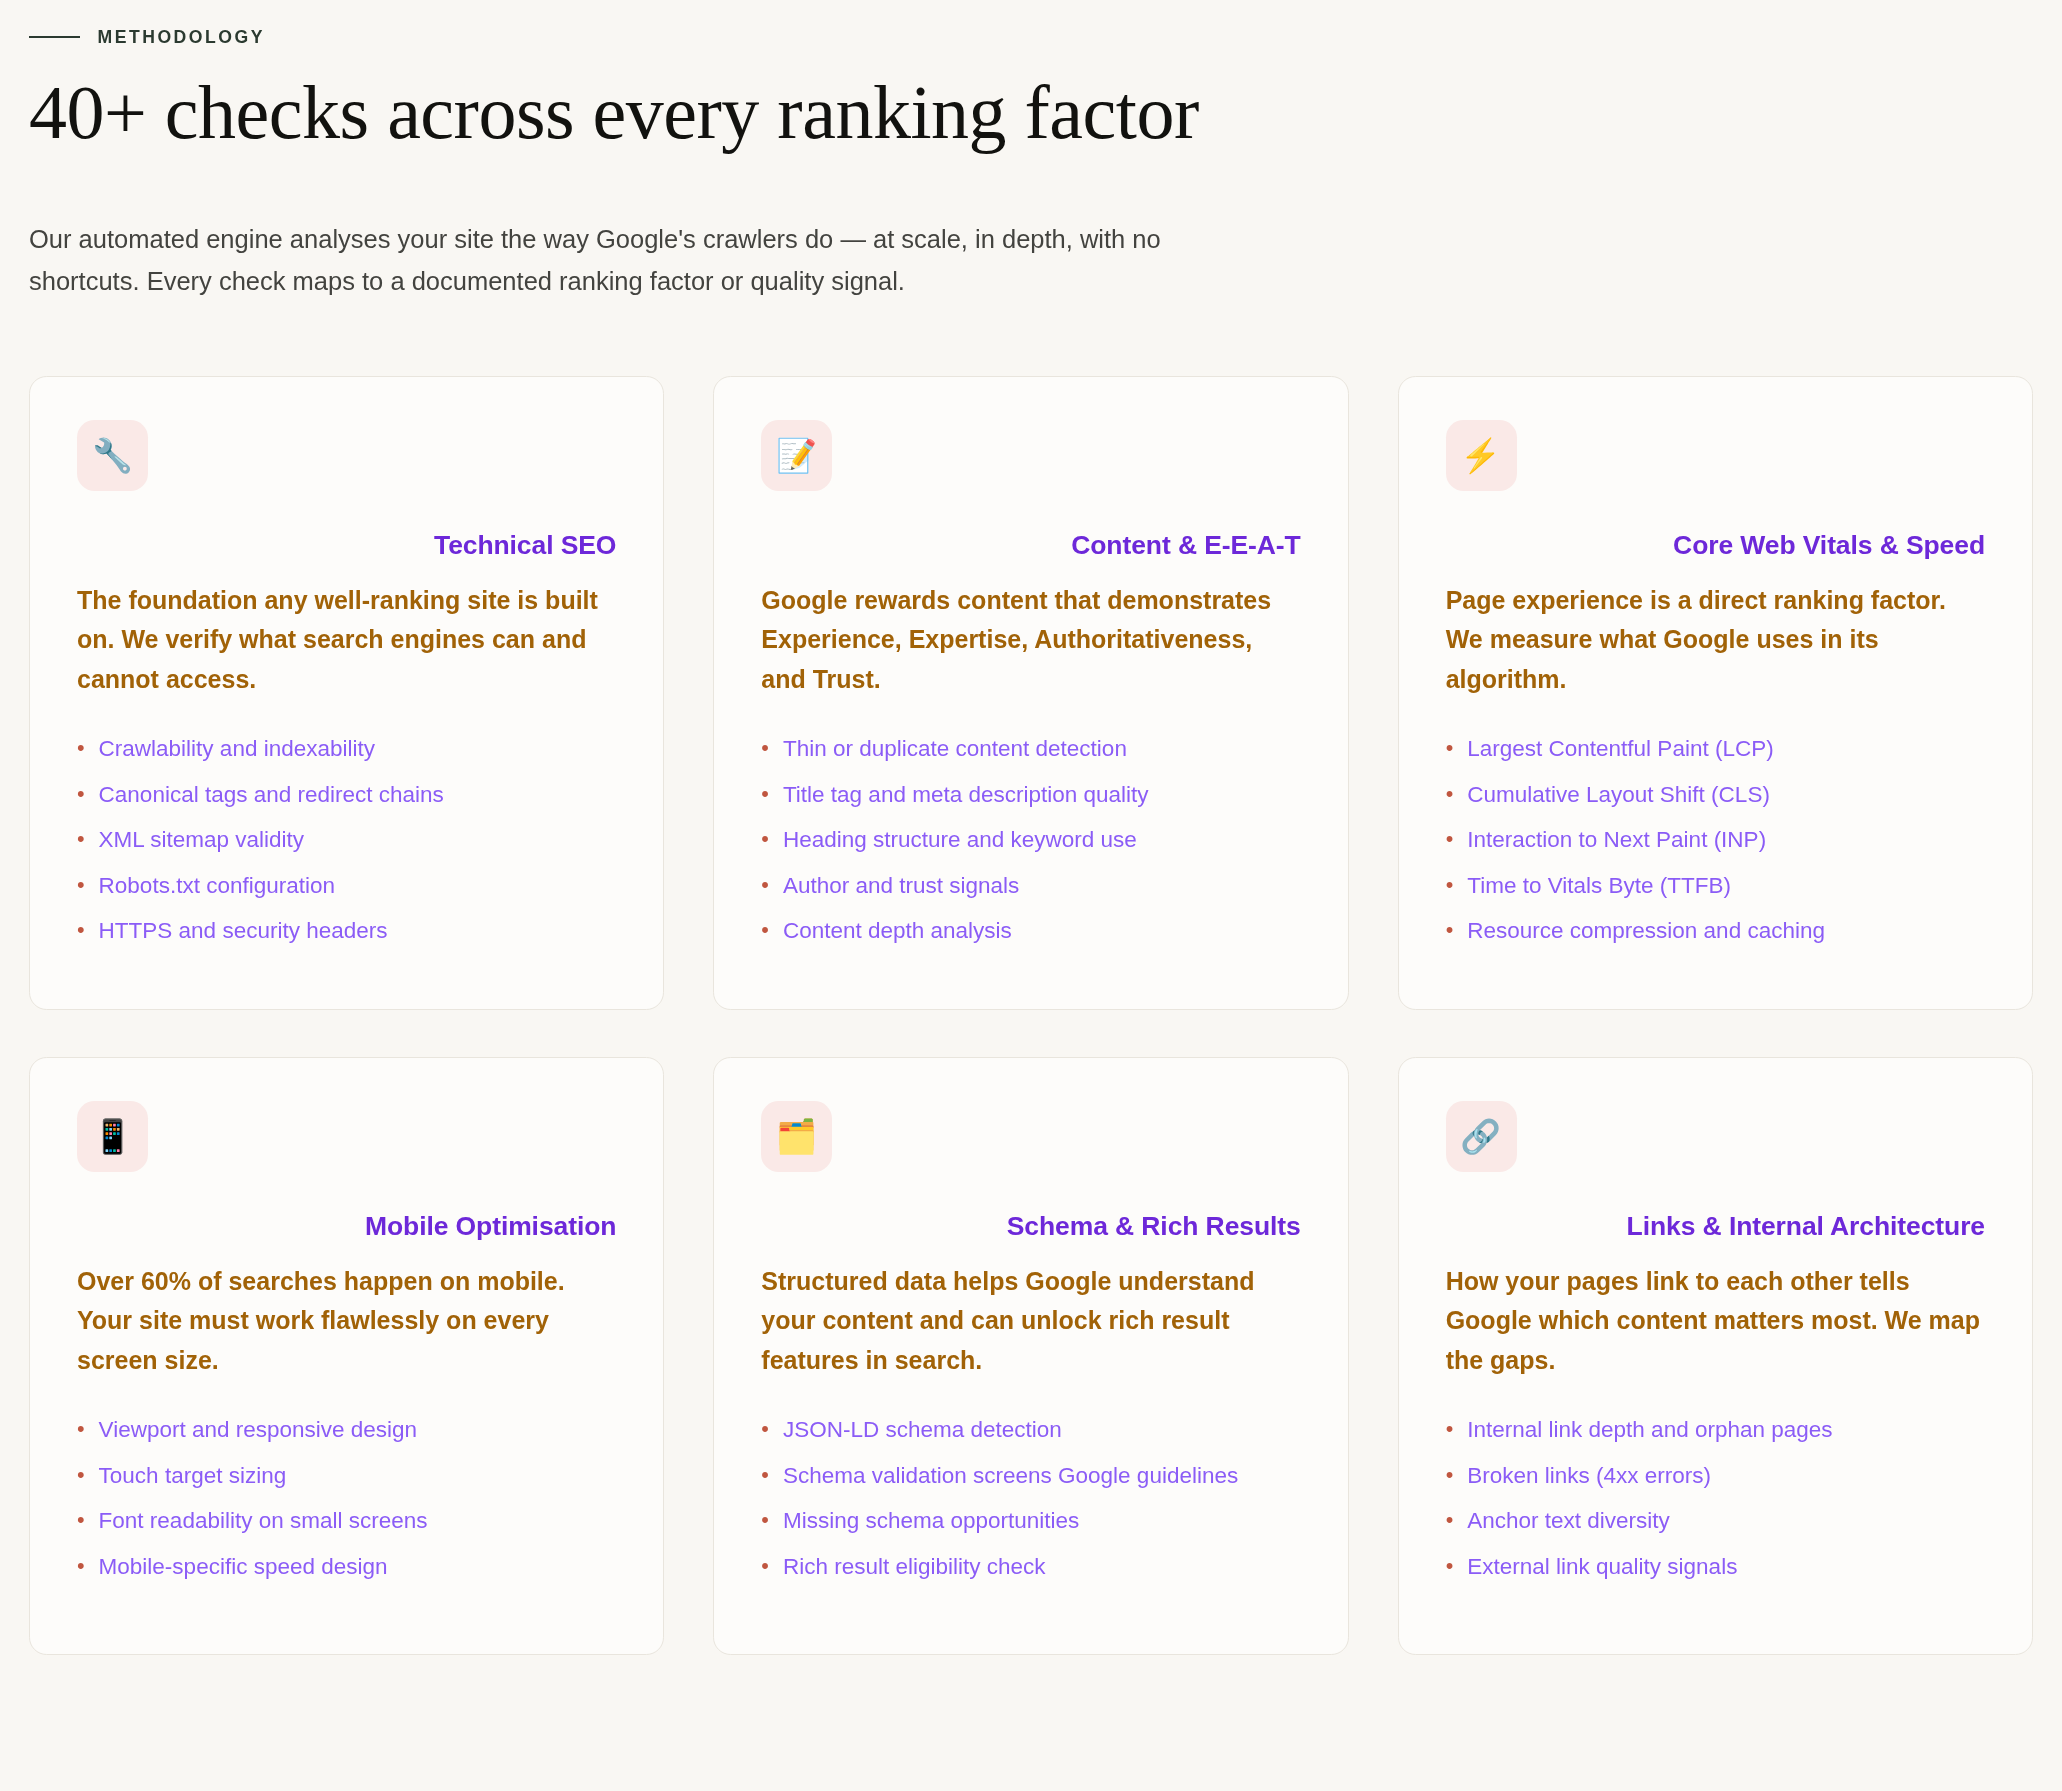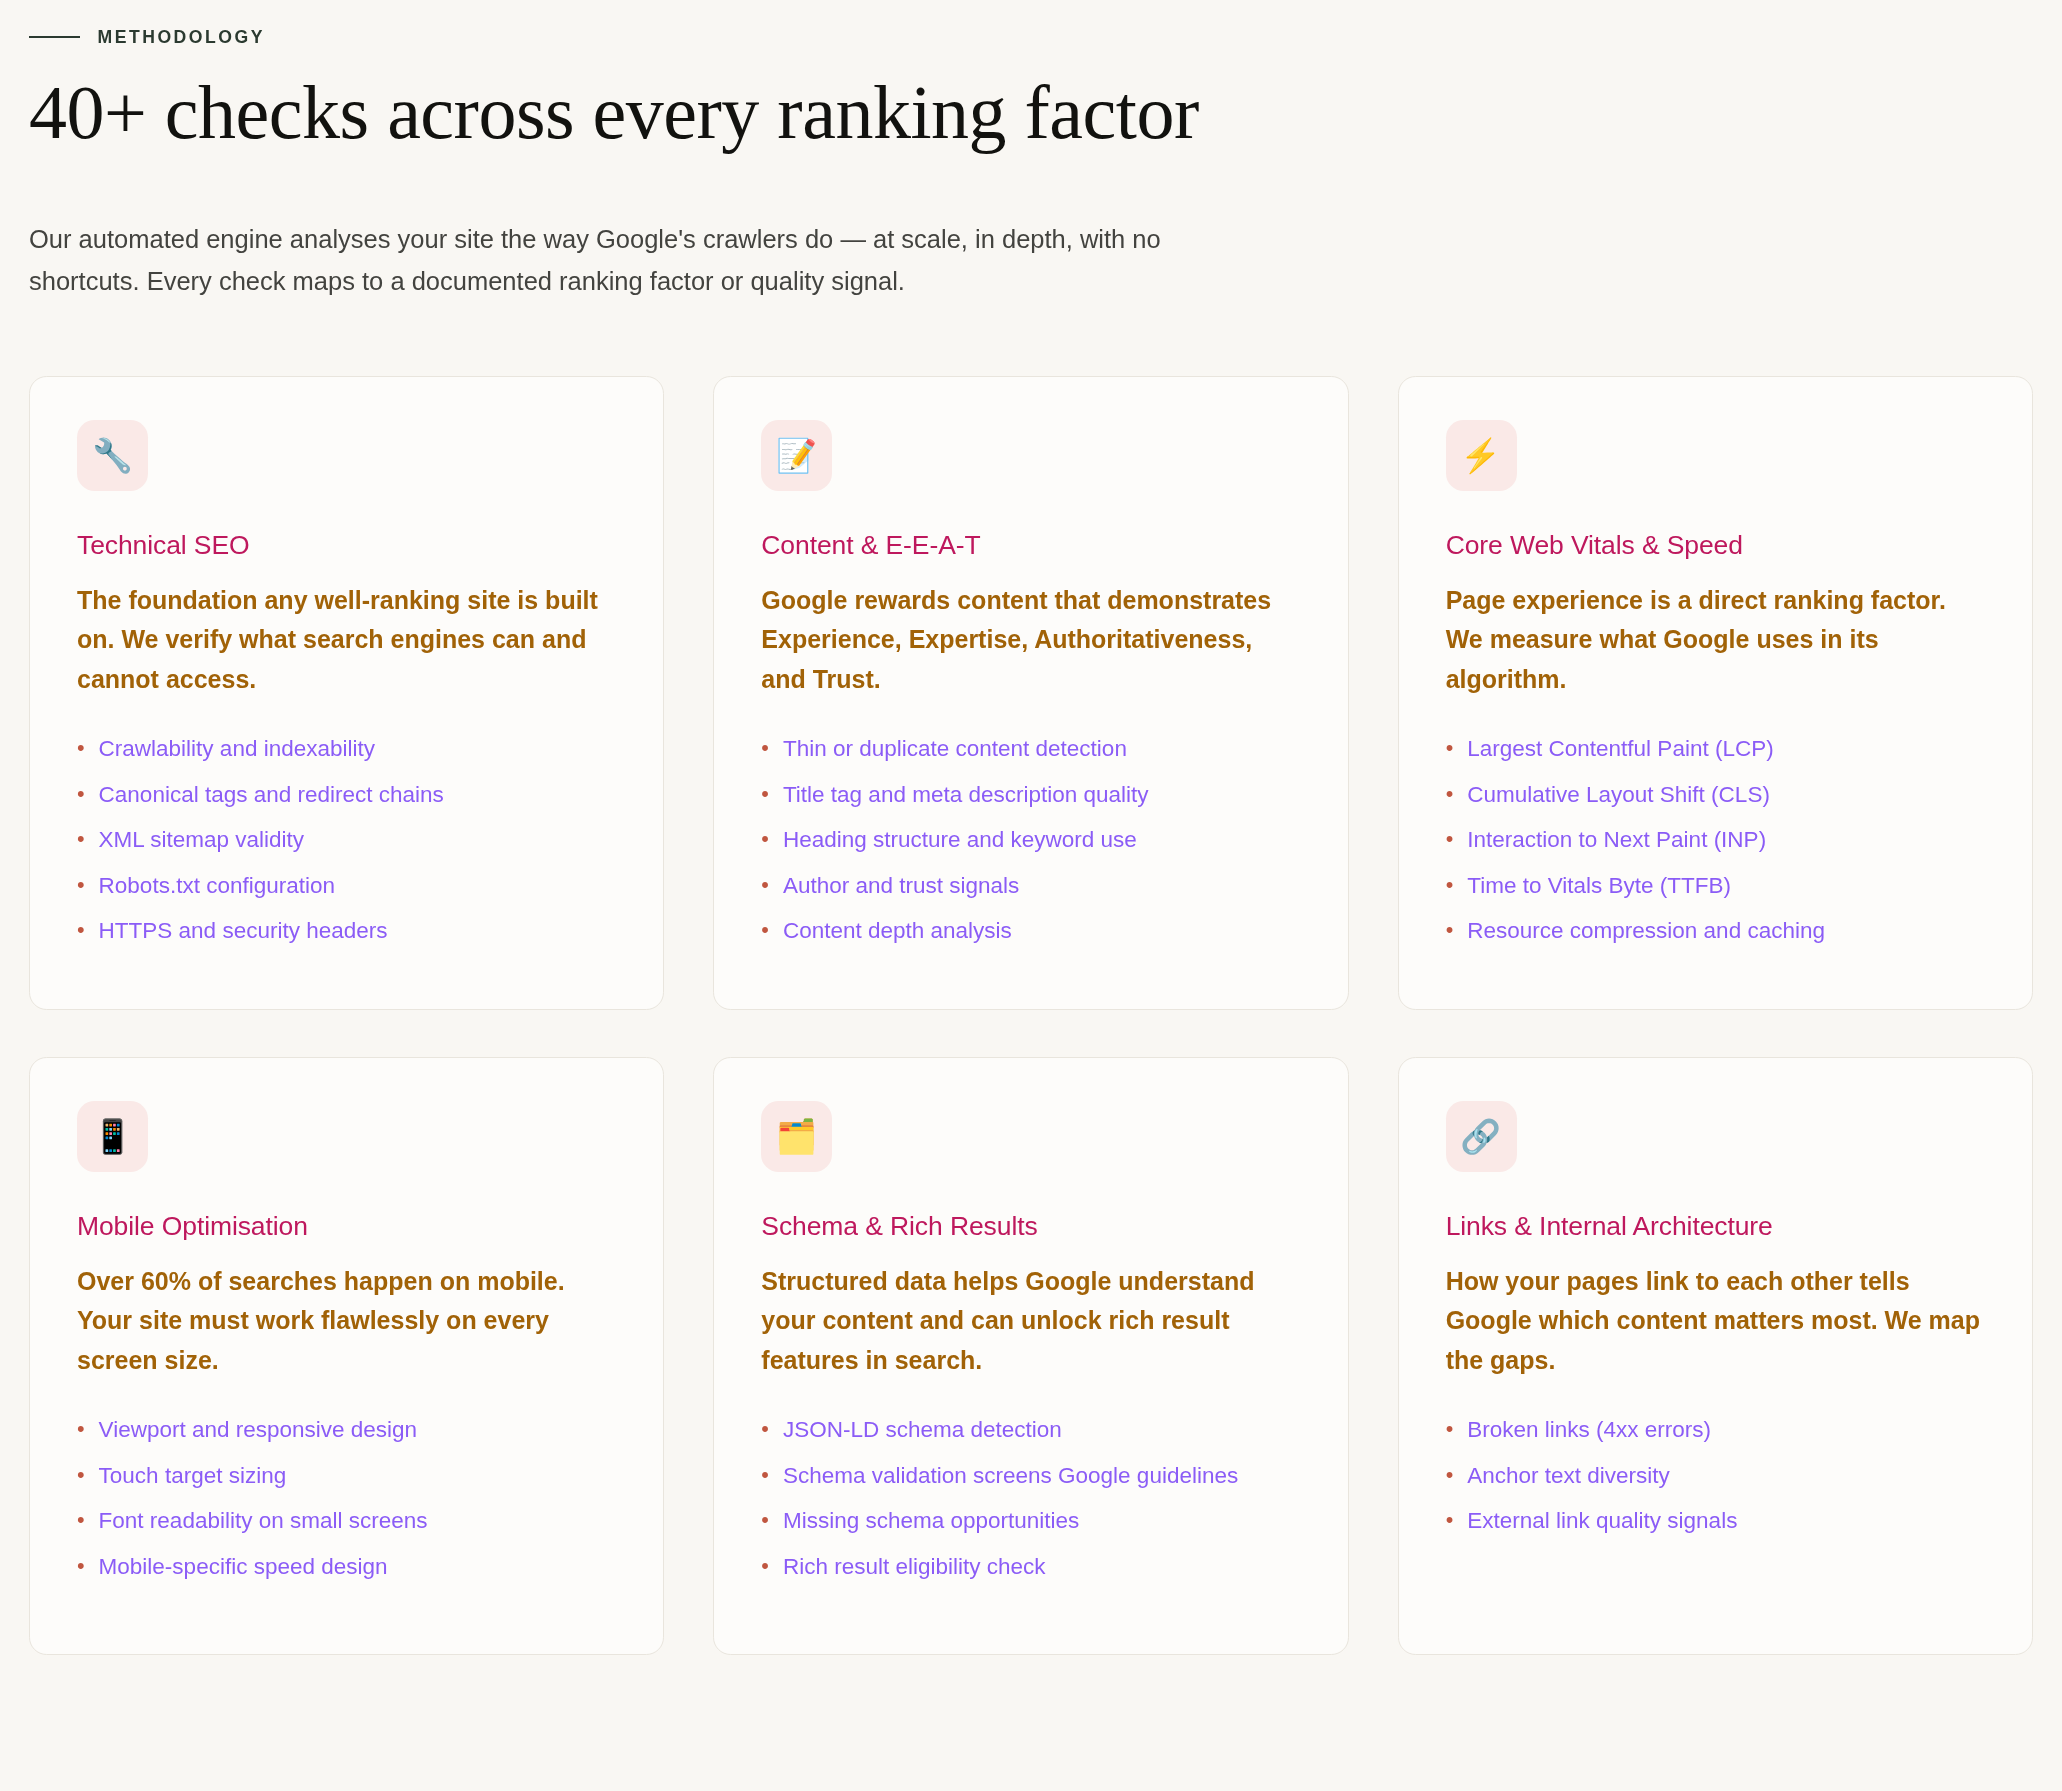--- a/index.html
+++ b/index.html
@@ -82,24 +82,25 @@
     border-radius: 17.6px;
     background: #fae9e7;
     display: flex;
     align-items: center;
     justify-content: center;
     font-size: 33px;
     line-height: 1;
   }
   .card-title {
     font-size: 26.5px;
-    font-weight: 400;
-    color: #be185d;
+    font-weight: 700;
+    color: #6d28d9;
     margin: 39px 0 0 0;
     letter-spacing: -0.1px;
+    text-align: right;
   }
   .card-desc {
     font-size: 25px;
     line-height: 1.58;
     color: #a16207;
     margin: 19.6px 0 0 0;
     font-weight: bold;
   }
   .card-list {
     list-style: none;
@@ -201,20 +202,21 @@
         <li>Missing schema opportunities</li>
         <li>Rich result eligibility check</li>
       </ul>
     </div>
 
     <div class="card">
       <div class="card-icon">🔗</div>
       <h3 class="card-title">Links &amp; Internal Architecture</h3>
       <p class="card-desc">How your pages link to each other tells Google which content matters most. We map the gaps.</p>
       <ul class="card-list">
+        <li>Internal link depth and orphan pages</li>
         <li>Broken links (4xx errors)</li>
         <li>Anchor text diversity</li>
         <li>External link quality signals</li>
       </ul>
     </div>
 
   </div>
 </div>
 
 

